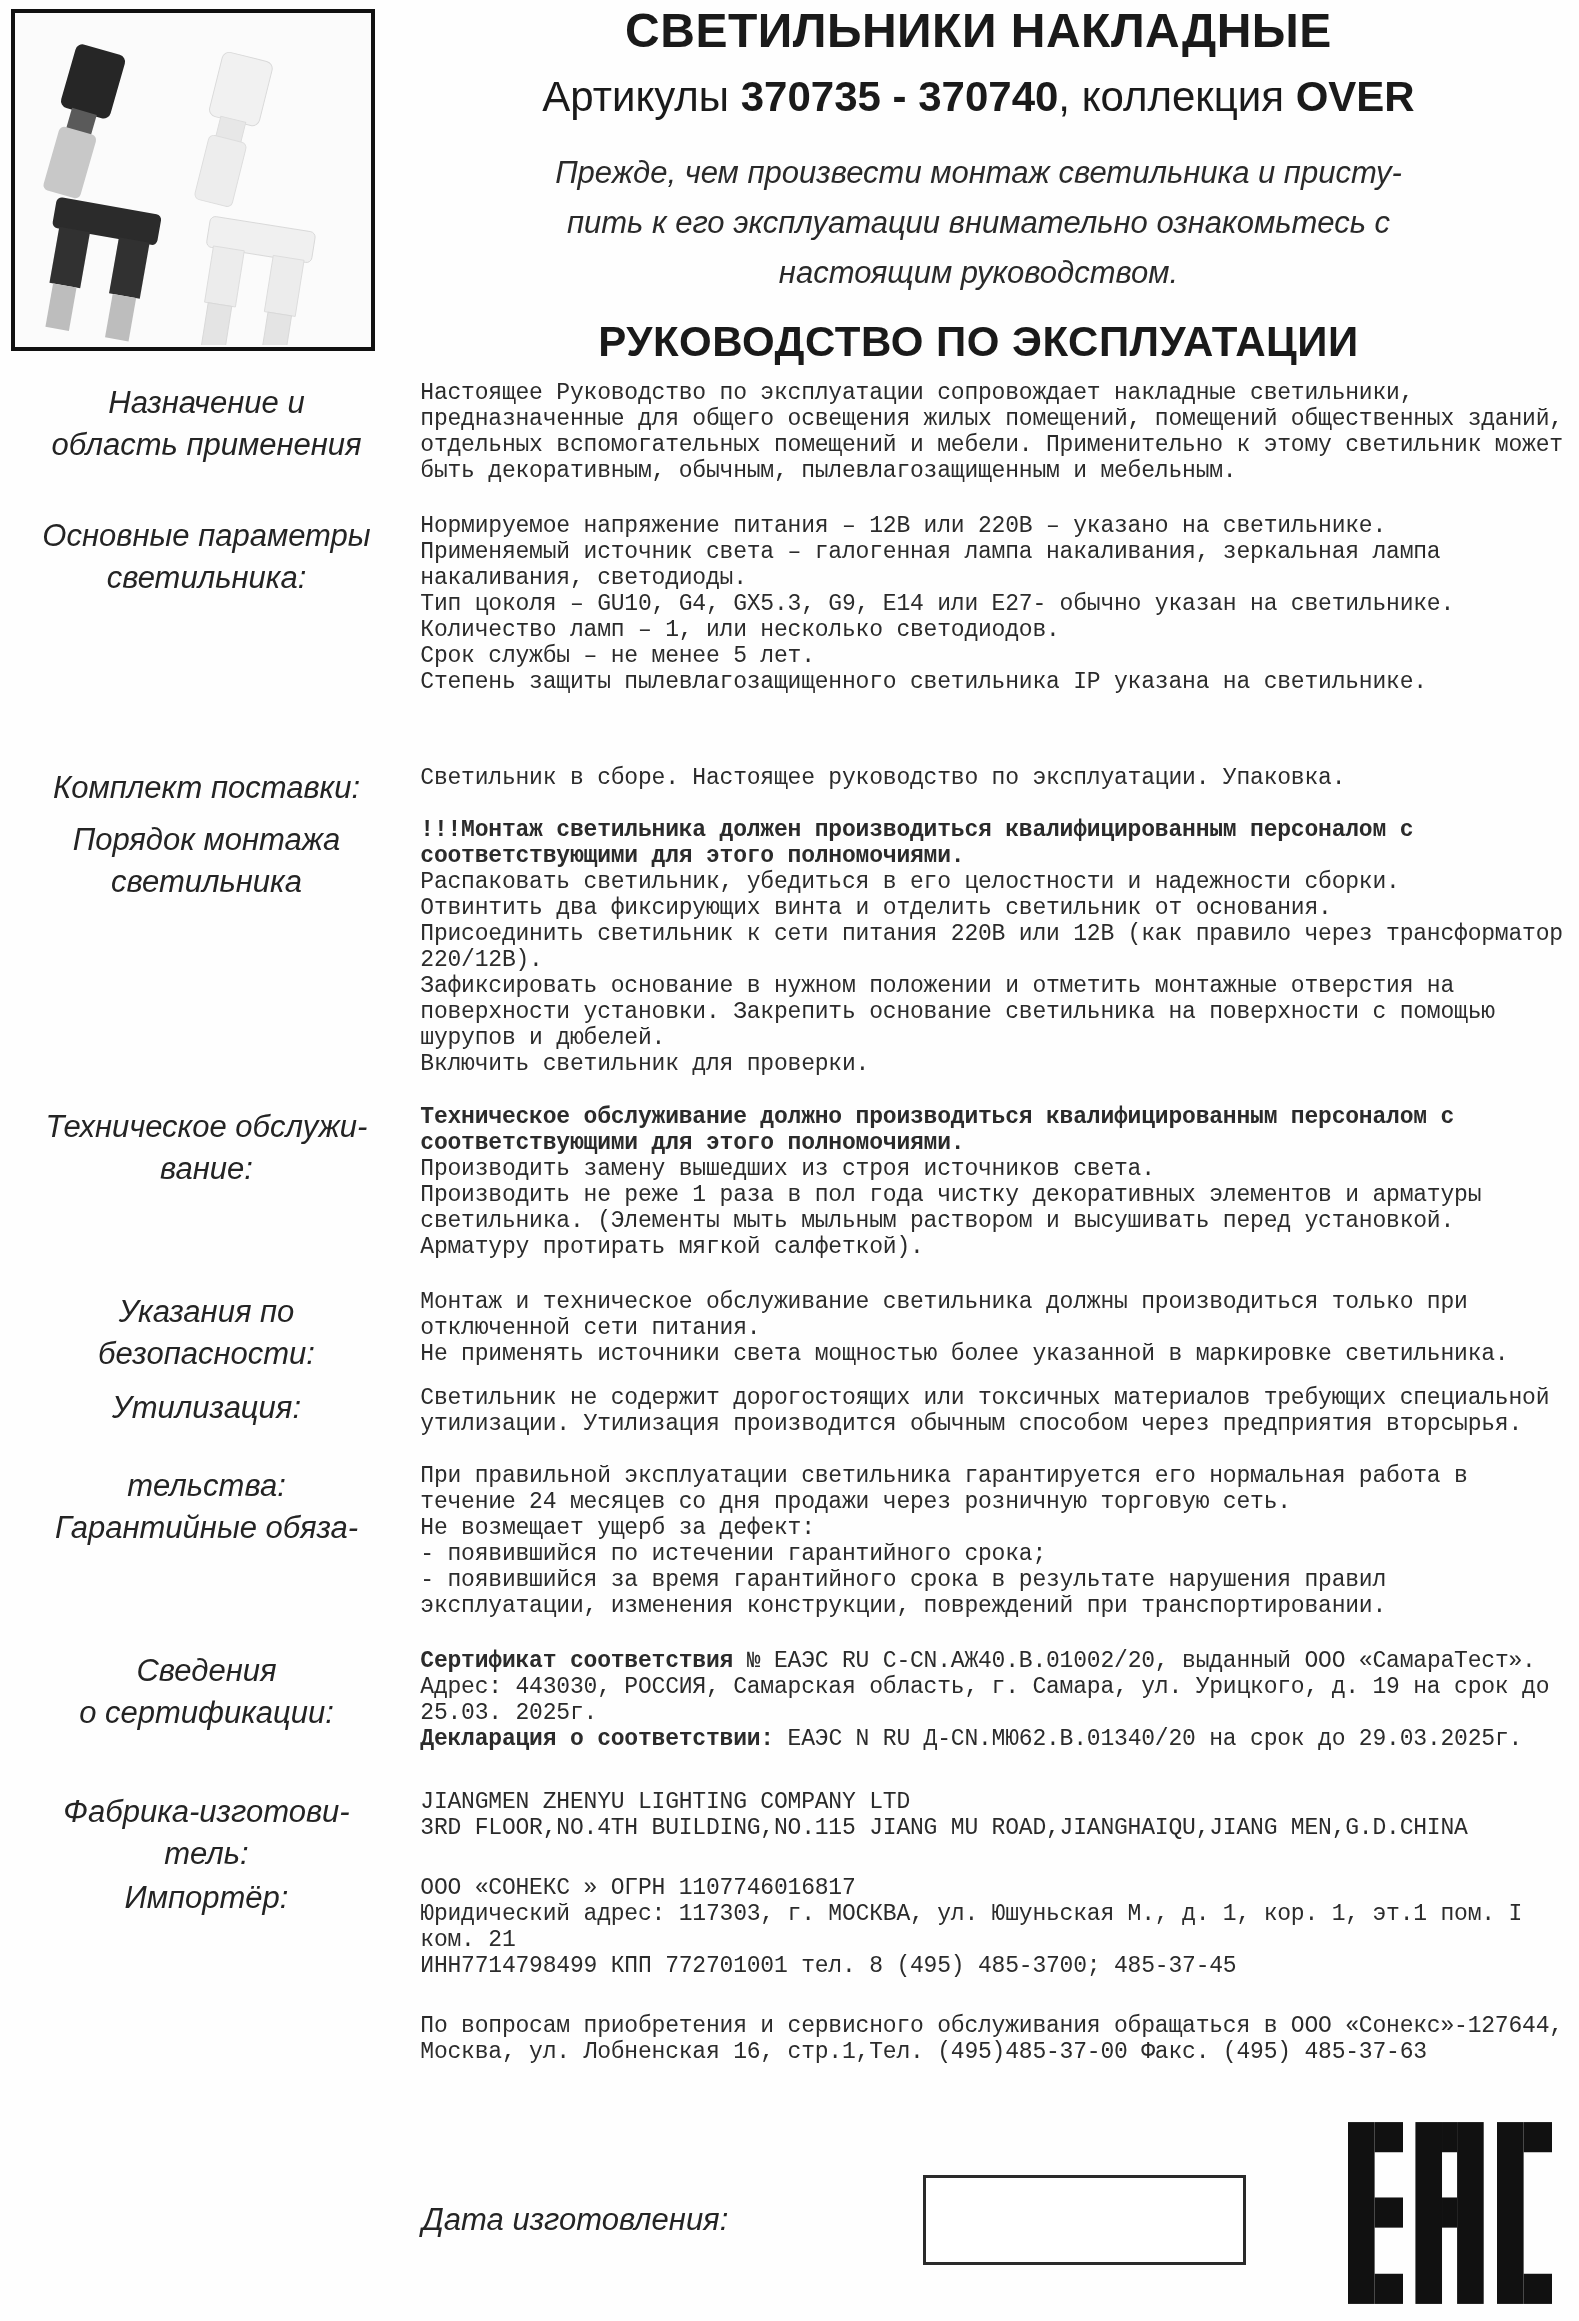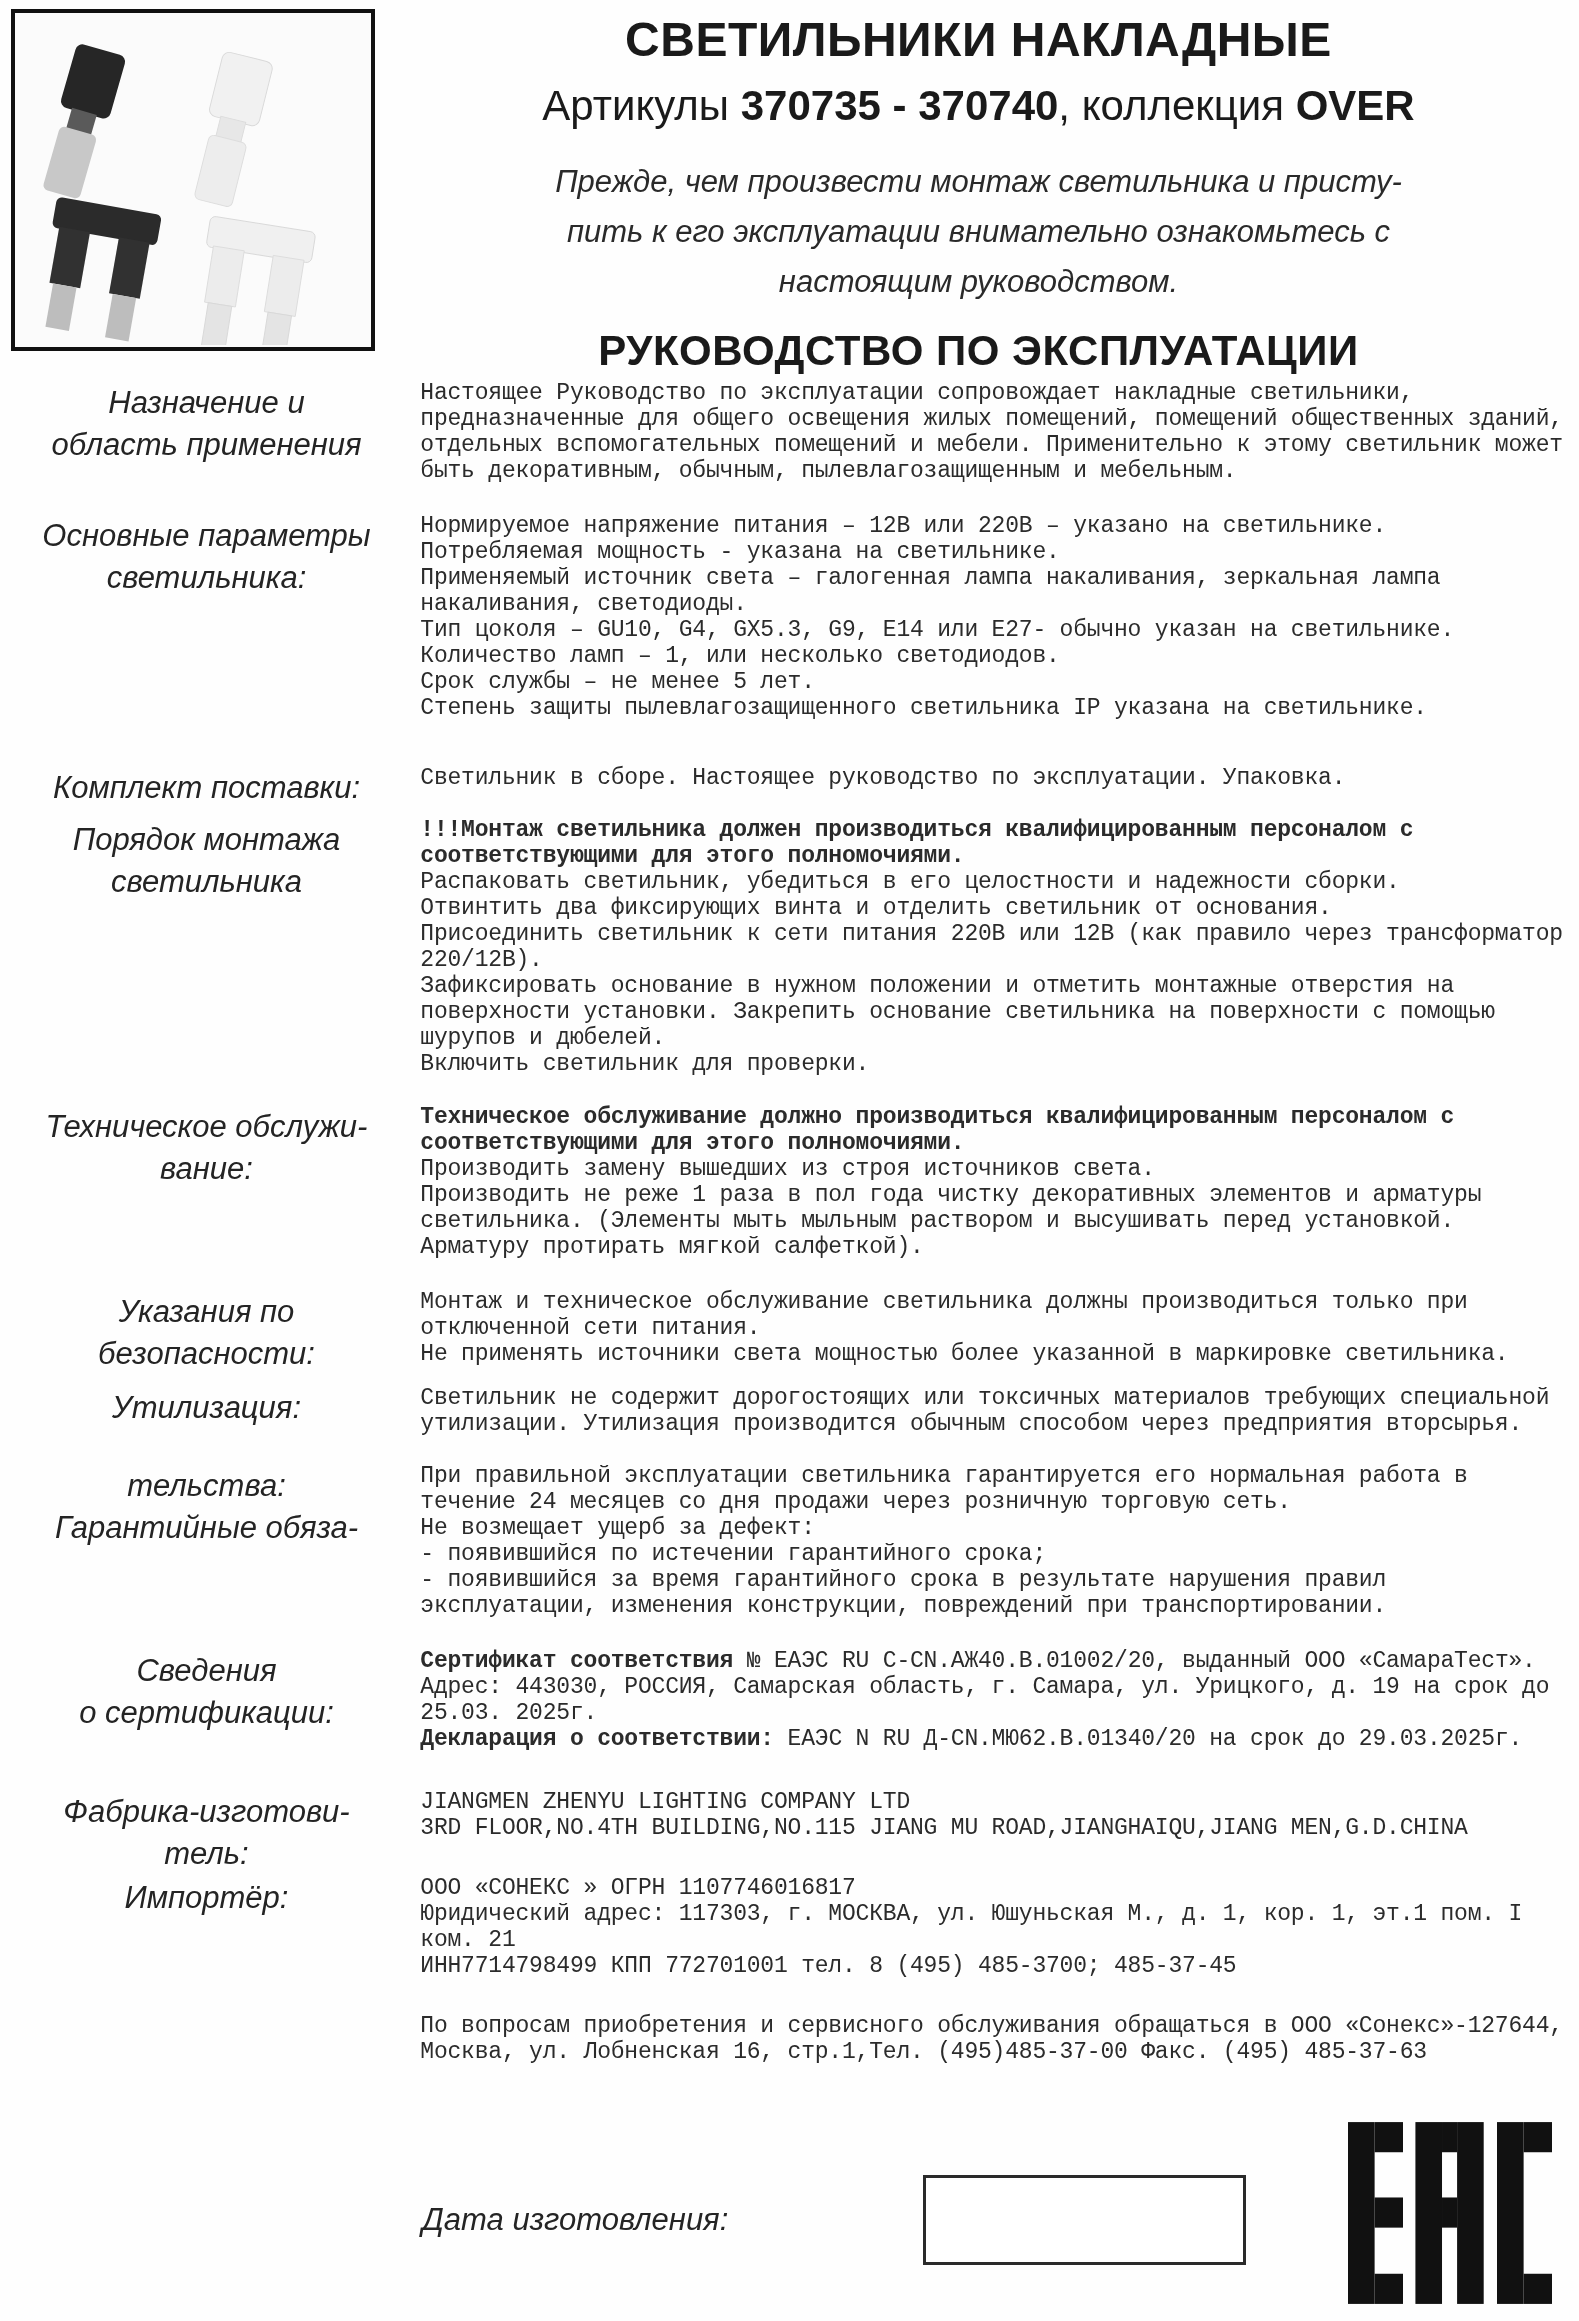--- a/index.html
+++ b/index.html
@@ -8,21 +8,21 @@
     background:#fefefe;color:#222;
     font-family:"Liberation Sans","DejaVu Sans",sans-serif;
     overflow:hidden;
   }
   
   .photo-box{
     position:absolute;left:11px;top:9.2px;width:364px;height:342px;
     border:4.6px solid #111;background:#fbfbfb;box-sizing:border-box;
   }
   
-  .header{position:absolute;left:386px;top:12px;width:1185px;text-align:center;color:#1a1a1a;}
+  .header{position:absolute;left:386px;top:3px;width:1185px;text-align:center;color:#1a1a1a;}
   .title{font-size:48px;font-weight:700;margin:0;letter-spacing:0.5px;}
   .subtitle{font-size:42px;margin-top:14.7px;}
   .subtitle .b{font-weight:700;}
   .notice{font-size:31px;font-style:italic;line-height:50px;margin-top:27.5px;color:#2a2a2a;}
   .manual-title{font-size:42px;font-weight:700;margin-top:20px;letter-spacing:0.5px;}
   
   .sections{position:absolute;left:0;top:380px;width:1580px;}
   .row{display:flex;align-items:flex-start;box-sizing:border-box;}
   .lbl{
     width:413px;flex:0 0 413px;text-align:center;
@@ -98,21 +98,20 @@
     </div>
   </div>
 
   <div class="row" style="min-height:252px">
     <div class="lbl">
       <div>Основные параметры</div>
       <div>светильника:</div>
     </div>
     <div class="bod">
       <p>Нормируемое напряжение питания – 12В или 220В – указано на светильнике.</p>
-      <p>Потребляемая мощность - указана на светильнике.</p>
       <p>Применяемый источник света – галогенная лампа накаливания, зеркальная лампа накаливания, светодиоды.</p>
       <p>Тип цоколя – GU10, G4, GX5.3, G9, Е14 или Е27- обычно указан на светильнике.</p>
       <p>Количество ламп – 1, или несколько светодиодов.</p>
       <p>Срок службы – не менее 5 лет.</p>
       <p>Степень защиты пылевлагозащищенного светильника IP указана на светильнике.</p>
     </div>
   </div>
 
   <div class="row" style="min-height:52px">
     <div class="lbl">

